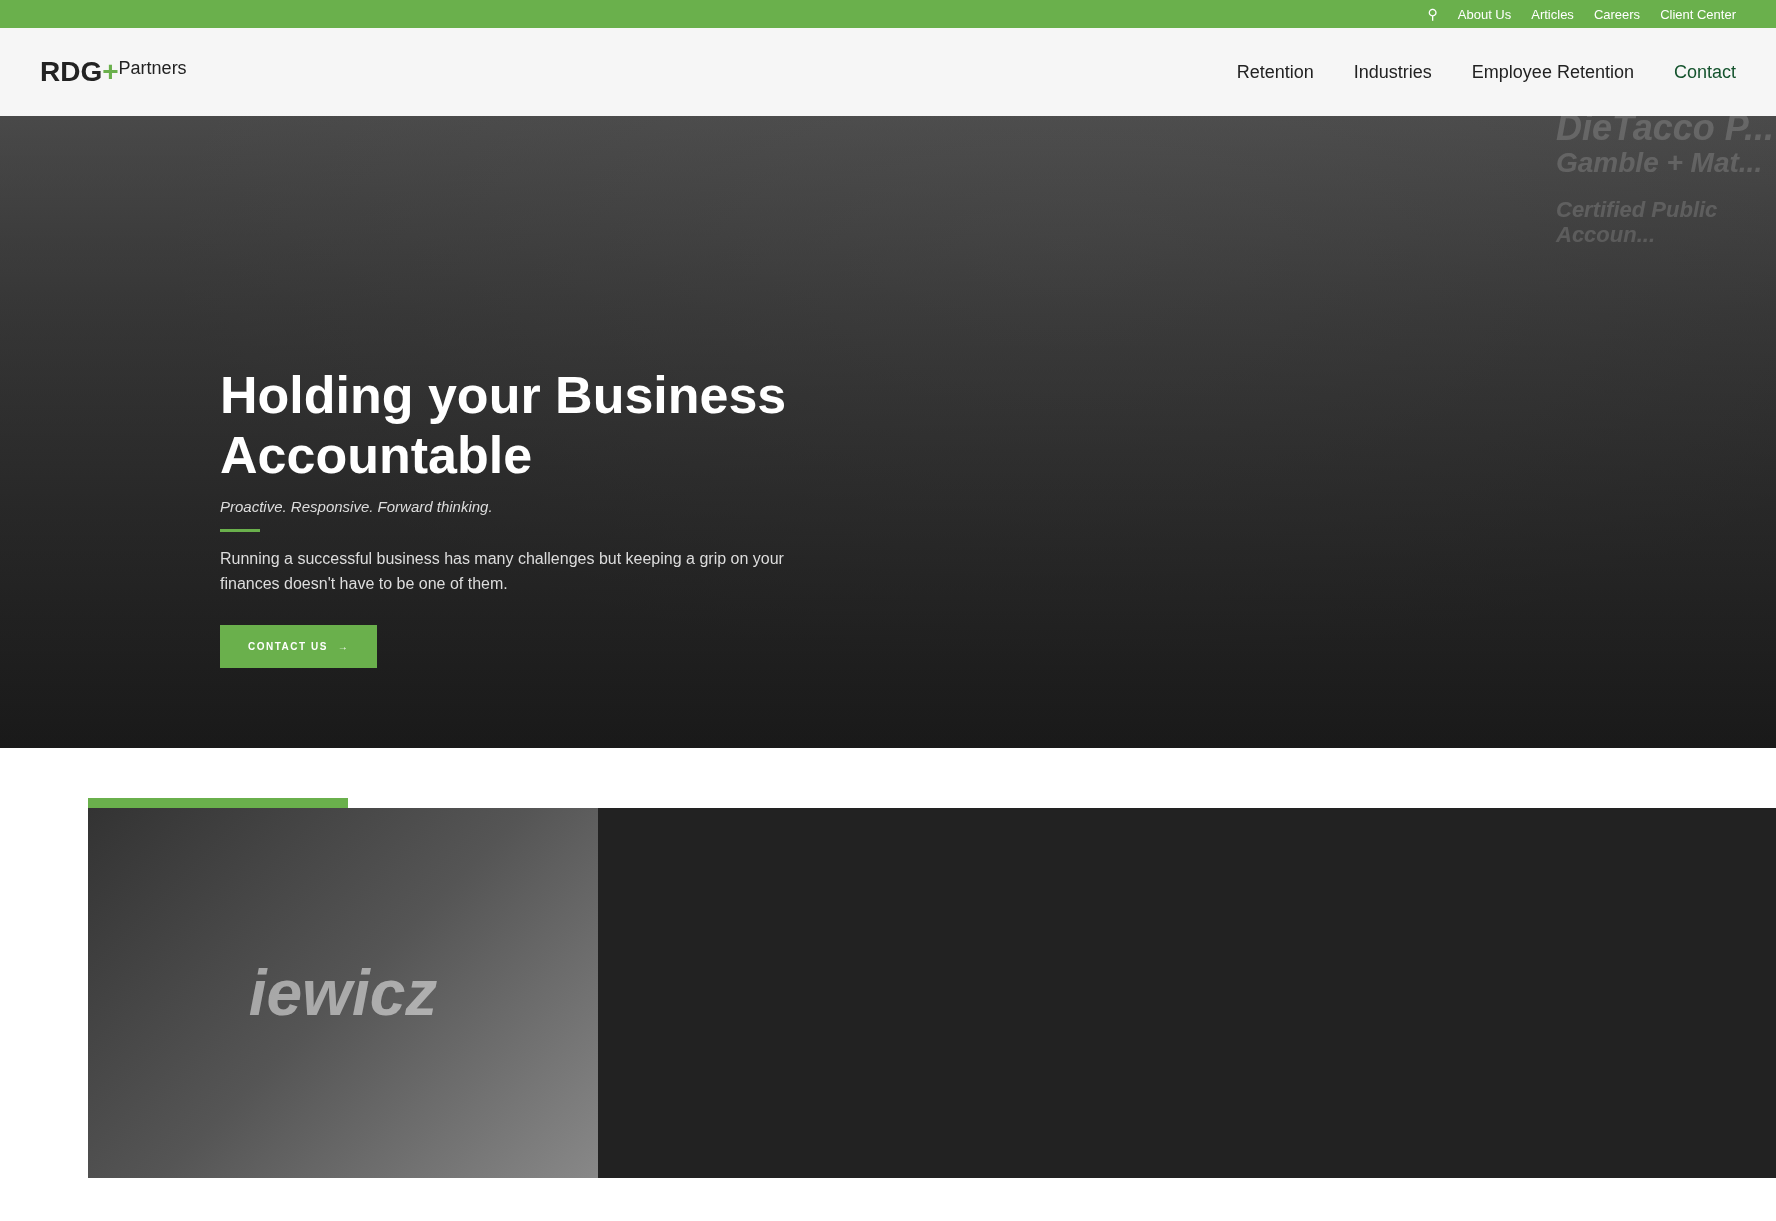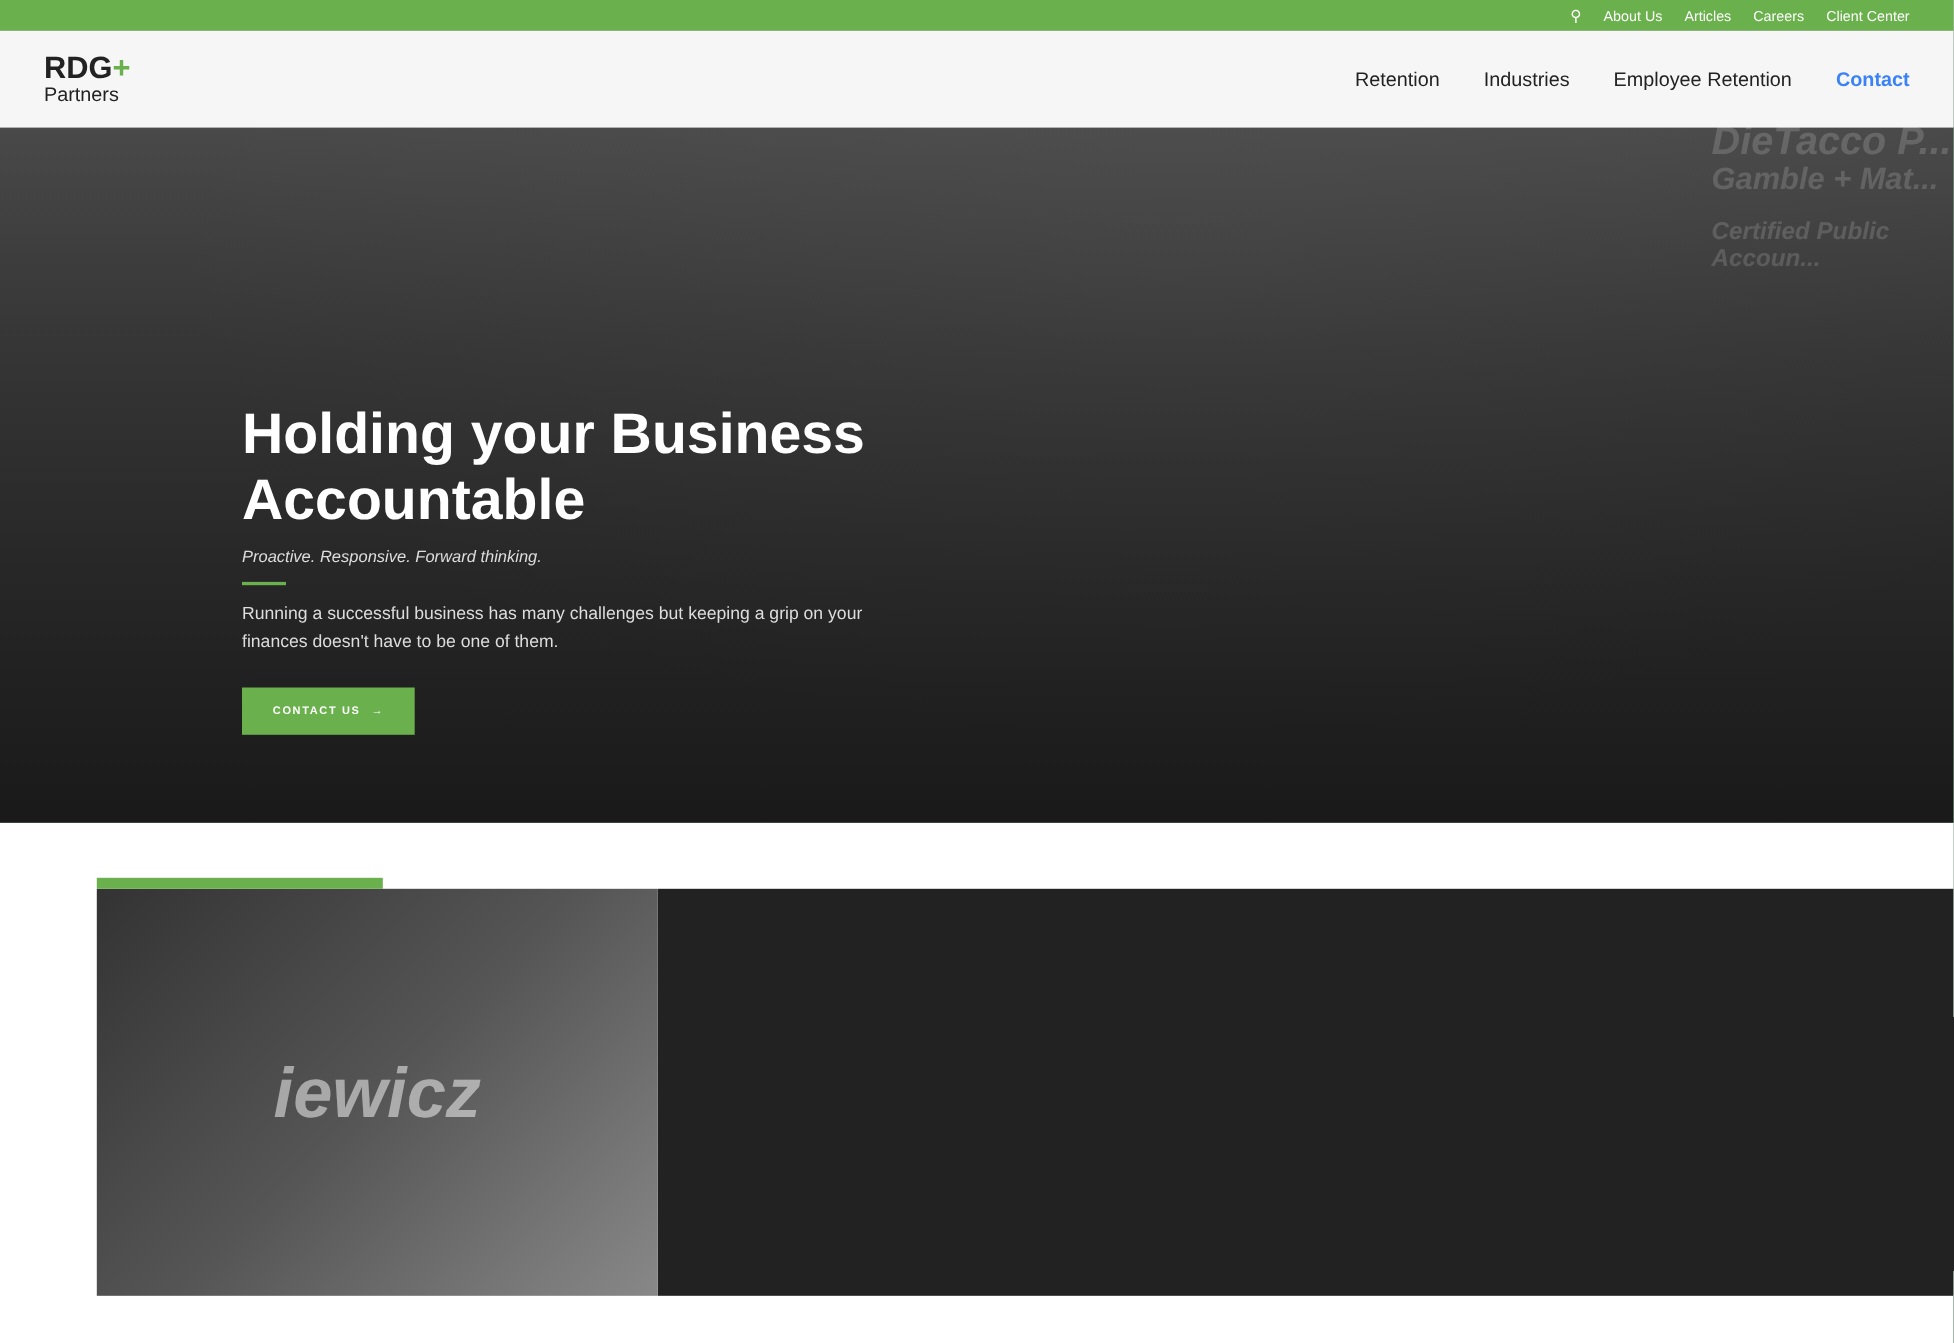--- a/index.html
+++ b/index.html
@@ -55,46 +55,45 @@
     .logo-text span {
       color: #6ab04c;
     }
     .logo-sub {
       font-size: 18px;
       color: #222;
       font-weight: 400;
     }
     .logo-block {
       display: flex;
-      flex-direction: column;
+      flex-direction: row;
     }
     .nav-links {
       display: flex;
       align-items: center;
       gap: 40px;
     }
     .nav-links a {
       color: #222;
       font-size: 18px;
       text-decoration: none;
       font-weight: 500;
       cursor: pointer;
     }
     .nav-links a:last-child {
-      color: #3b82f6;
-      font-weight: bold;
+      color: #14532d;
     }
 
     
     .hero {
       position: relative;
       width: 100%;
       height: 720px;
       overflow: hidden;
-      background: #14532d;
+      background: #a21caf;
     }
     .hero-bg {
       position: absolute;
       top: 0; left: 0; right: 0; bottom: 0;
       background: linear-gradient(to bottom, rgba(60,60,60,0.5) 0%, rgba(20,20,20,0.75) 100%);
       z-index: 1;
     }
 
     
     .wall-text {

